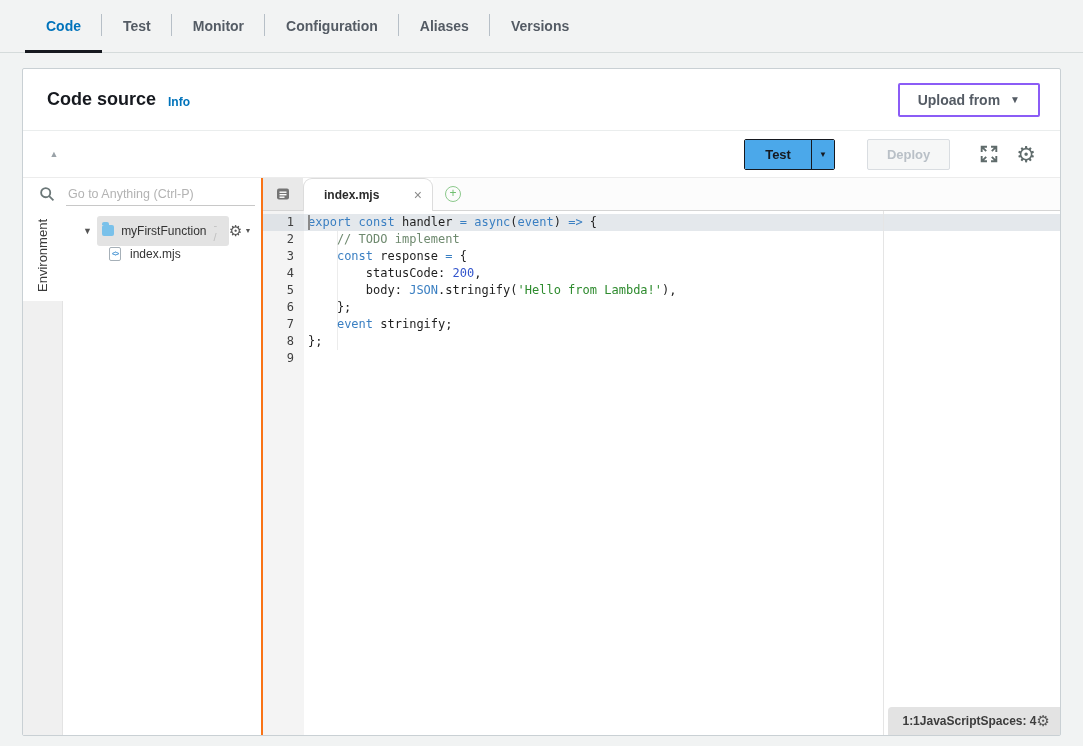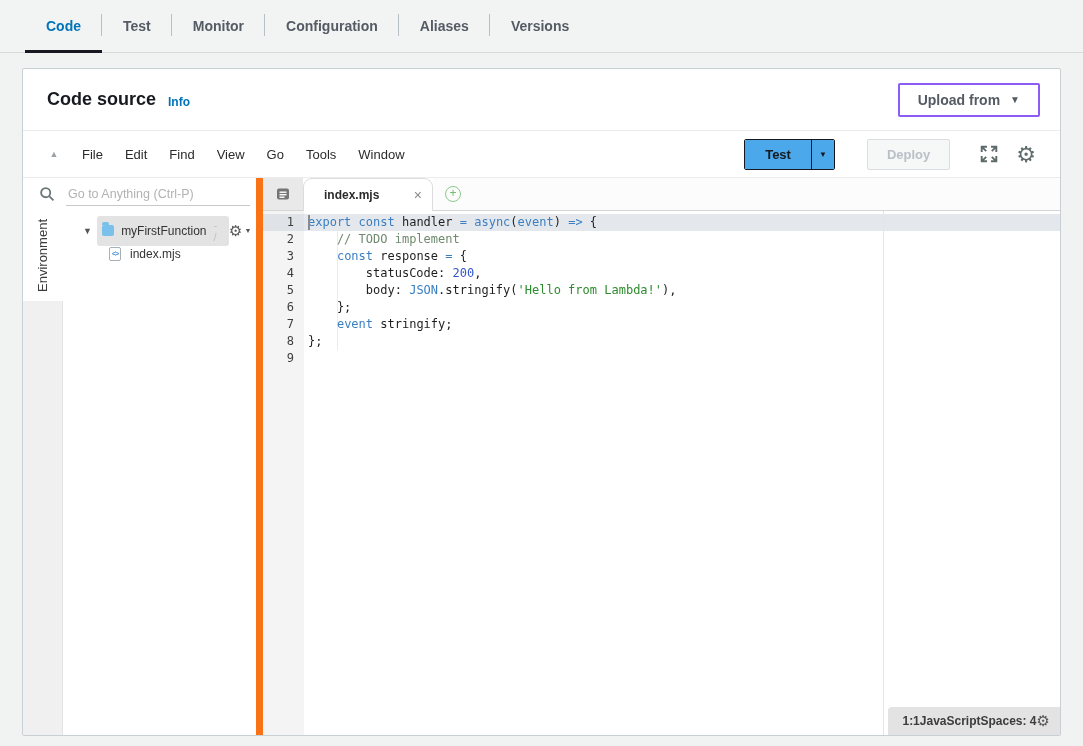--- a/index.html
+++ b/index.html
@@ -70,21 +70,21 @@
     margin-left:14px; height:31px; padding:0 19px; background:#f6f7f7;
     border:1px solid #d9dde1; border-radius:2px; color:#b9c0c7; font-weight:700; font-size:13px;
     font-family:inherit; cursor:default;
   }
   .mb-right { margin-left:auto; display:flex; align-items:center; gap:18px; padding-right:4px; }
   .icon-btn { cursor:pointer; display:flex; align-items:center; }
   .gear-glyph { font-family:"DejaVu Sans", sans-serif; color:#5f6b6b; }
 
   
   .ide { flex:1; display:flex; min-height:0; }
-  .left-pane { width:240px; flex:0 0 auto; display:flex; flex-direction:column; background:#fff; border-right:7px solid #f97316; }
+  .left-pane { width:240px; flex:0 0 auto; display:flex; flex-direction:column; background:#fff; border-right:2px solid #f97316; }
   .search-row { height:33px; flex:0 0 auto; display:flex; align-items:center; padding:0 6px 0 16px; }
   .search-input {
     flex:1; margin-left:10px; border:none; border-bottom:1px solid #c8c8c8;
     font-family:inherit; font-size:12.5px; color:#555; padding:4px 2px; outline:none; background:transparent;
   }
   .search-input::placeholder { color:#b3b3b3; }
   .left-body { flex:1; display:flex; min-height:0; }
   .env-strip { width:40px; flex:0 0 auto; position:relative; background:#fff; }
   .env-gray { position:absolute; top:90px; bottom:0; left:0; right:0; background:#f0f0f0; border-right:1px solid #e3e3e3; }
   .env-label {
@@ -169,29 +169,20 @@
     <span class="panel-title">Code source</span>
     <a class="info-link">Info</a>
     <button class="upload-btn">
       <span>Upload from</span>
       <span class="caret">▼</span>
     </button>
   </div>
 
   <div class="menubar">
     <span class="collapse-icon">▲</span>
-    <div class="menu-items" id="menuItems">
-        <span class="menu-item">File</span>
-        <span class="menu-item">Edit</span>
-        <span class="menu-item">Find</span>
-        <span class="menu-item">View</span>
-        <span class="menu-item">Go</span>
-        <span class="menu-item">Tools</span>
-        <span class="menu-item">Window</span>
-      </div>
     <div class="mb-right">
       <div class="test-split">
         <button class="test-main">Test</button>
         <div class="test-arrow">
           <span>▼</span>
         </div>
       </div>
       <button class="deploy-btn">Deploy</button>
       <span class="icon-btn" style="margin-left:12px;">
         <svg width="18" height="18" viewBox="0 0 16 16" fill="none" stroke="#5f6b6b" stroke-width="1.7">

